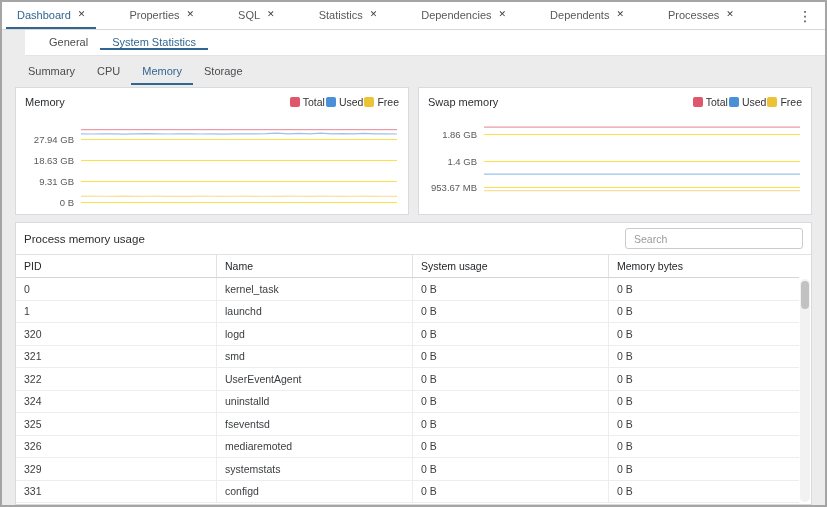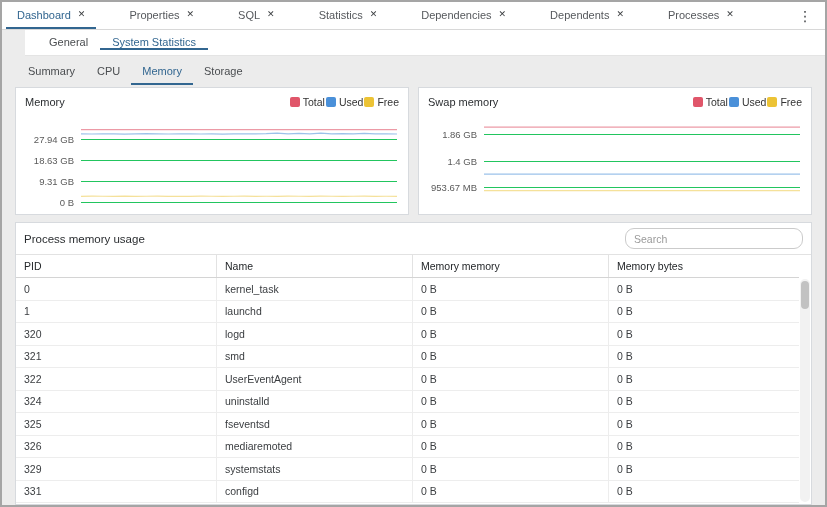--- a/index.html
+++ b/index.html
@@ -25,29 +25,29 @@
   .ttab.active{color:#326690;border-bottom-color:#326690;}
 
   
   .charts-row{display:flex;gap:9px;margin-top:2px;}
   .chart-panel{flex:1;background:#fff;border:1px solid #d7dade;height:128px;box-sizing:border-box;padding:6px 9px 8px;display:flex;flex-direction:column;}
   .chart-head{display:flex;justify-content:space-between;align-items:center;font-size:11px;color:#2b2e31;height:16px;flex-shrink:0;}
   .legend{display:flex;gap:1px;align-items:center;font-size:10.5px;color:#333;}
   .legend-item{display:flex;align-items:center;}
   .legend .sw{width:10px;height:10px;border-radius:2px;display:inline-block;margin-right:3px;}
   .chart-body{flex:1;position:relative;margin:8px 2px 4px 56px;}
-  .gl{position:absolute;left:0;right:0;height:1px;background:#22c55e;}
+  .gl{position:absolute;left:0;right:0;height:1px;background:#fde047;}
   .gl .lbl{position:absolute;right:calc(100% + 7px);top:-5px;font-size:9.5px;color:#5a5a5a;white-space:nowrap;}
   svg.plot{position:absolute;left:0;top:0;width:100%;height:100%;overflow:visible;display:block;}
 
   
   .table-panel{background:#fff;border:1px solid #d7dade;margin-top:7px;height:283px;box-sizing:border-box;display:flex;flex-direction:column;overflow:hidden;}
   .table-head{display:flex;justify-content:space-between;align-items:center;padding:4px 8px;height:31px;box-sizing:border-box;flex-shrink:0;}
   .table-title{font-size:11.5px;color:#2b2e31;}
-  .search-input{width:178px;height:21px;box-sizing:border-box;border:1px solid #cbcbcb;border-radius:9px;padding:0 8px;font-size:10.5px;color:#333;outline:none;}
+  .search-input{width:178px;height:21px;box-sizing:border-box;border:1px solid #cbcbcb;border-radius:3px;padding:0 8px;font-size:10.5px;color:#333;outline:none;}
   .search-input::placeholder{color:#9a9a9a;}
   .grid{flex:1;position:relative;border-top:1px solid #e2e2e2;overflow:hidden;}
   .grid-rows{margin-right:12px;}
   .grow{display:grid;grid-template-columns:200px 196px 196px 1fr;height:22.5px;border-bottom:1px solid #ededed;box-sizing:border-box;}
   .grow>div{padding:0 6px 0 8px;font-size:10.5px;color:#3a3d40;border-left:1px solid #ededed;display:flex;align-items:center;overflow:hidden;white-space:nowrap;}
   .grow>div:first-child{border-left:none;}
   .grow.ghead{height:23px;border-bottom:1px solid #d4d4d4;}
   .grow.ghead>div{color:#232629;border-left-color:#e2e2e2;}
   .scrollbar{position:absolute;top:24px;bottom:2px;right:1px;width:10px;background:#f2f2f2;border-radius:5px;}
   .scroll-thumb{position:absolute;top:2px;left:1px;width:8px;height:28px;background:#c2c2c2;border-radius:4px;}
@@ -196,21 +196,21 @@
     <div class="table-panel">
       <div class="table-head">
         <span class="table-title">Process memory usage</span>
         <input class="search-input" type="text" placeholder="Search" style="">
       </div>
       <div class="grid">
         <div class="grid-rows">
             <div class="grow ghead">
               <div>PID</div>
               <div>Name</div>
-              <div>Memory memory</div>
+              <div>System usage</div>
               <div>Memory bytes</div>
             </div>
             <div class="grow">
               <div>0</div>
               <div>kernel_task</div>
               <div>0 B</div>
               <div>0 B</div>
             </div>
             <div class="grow">
               <div>1</div>

